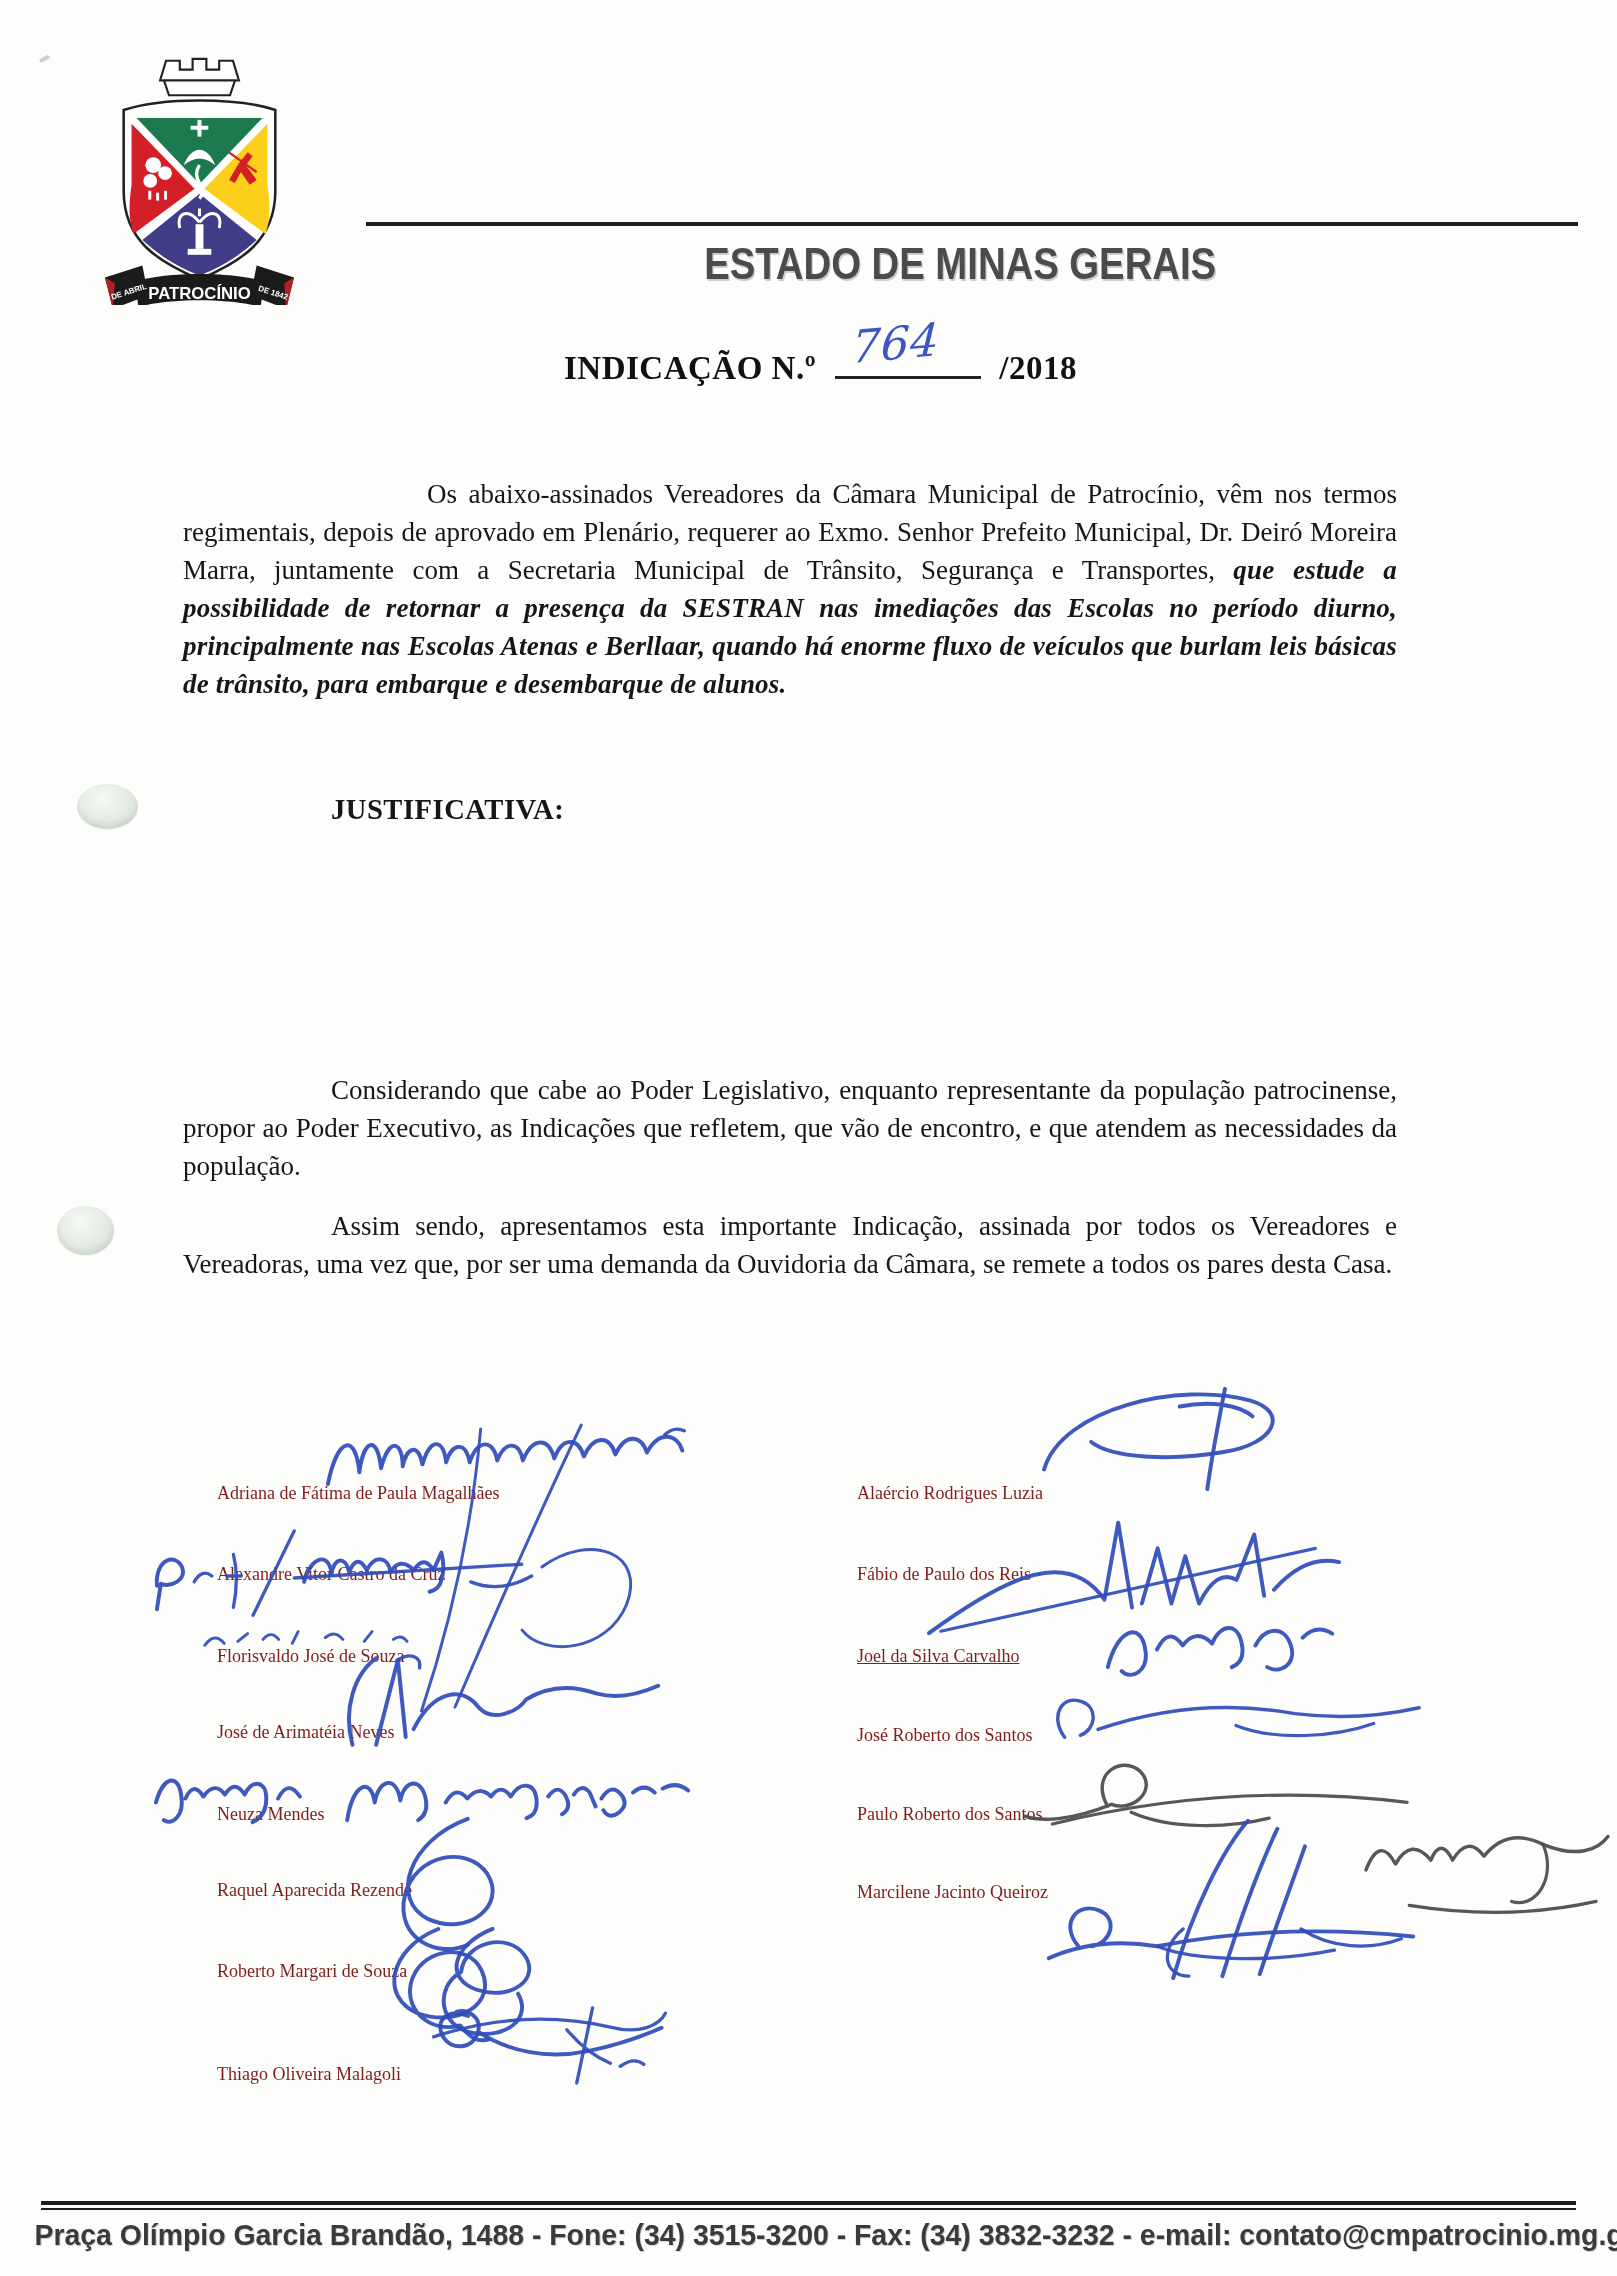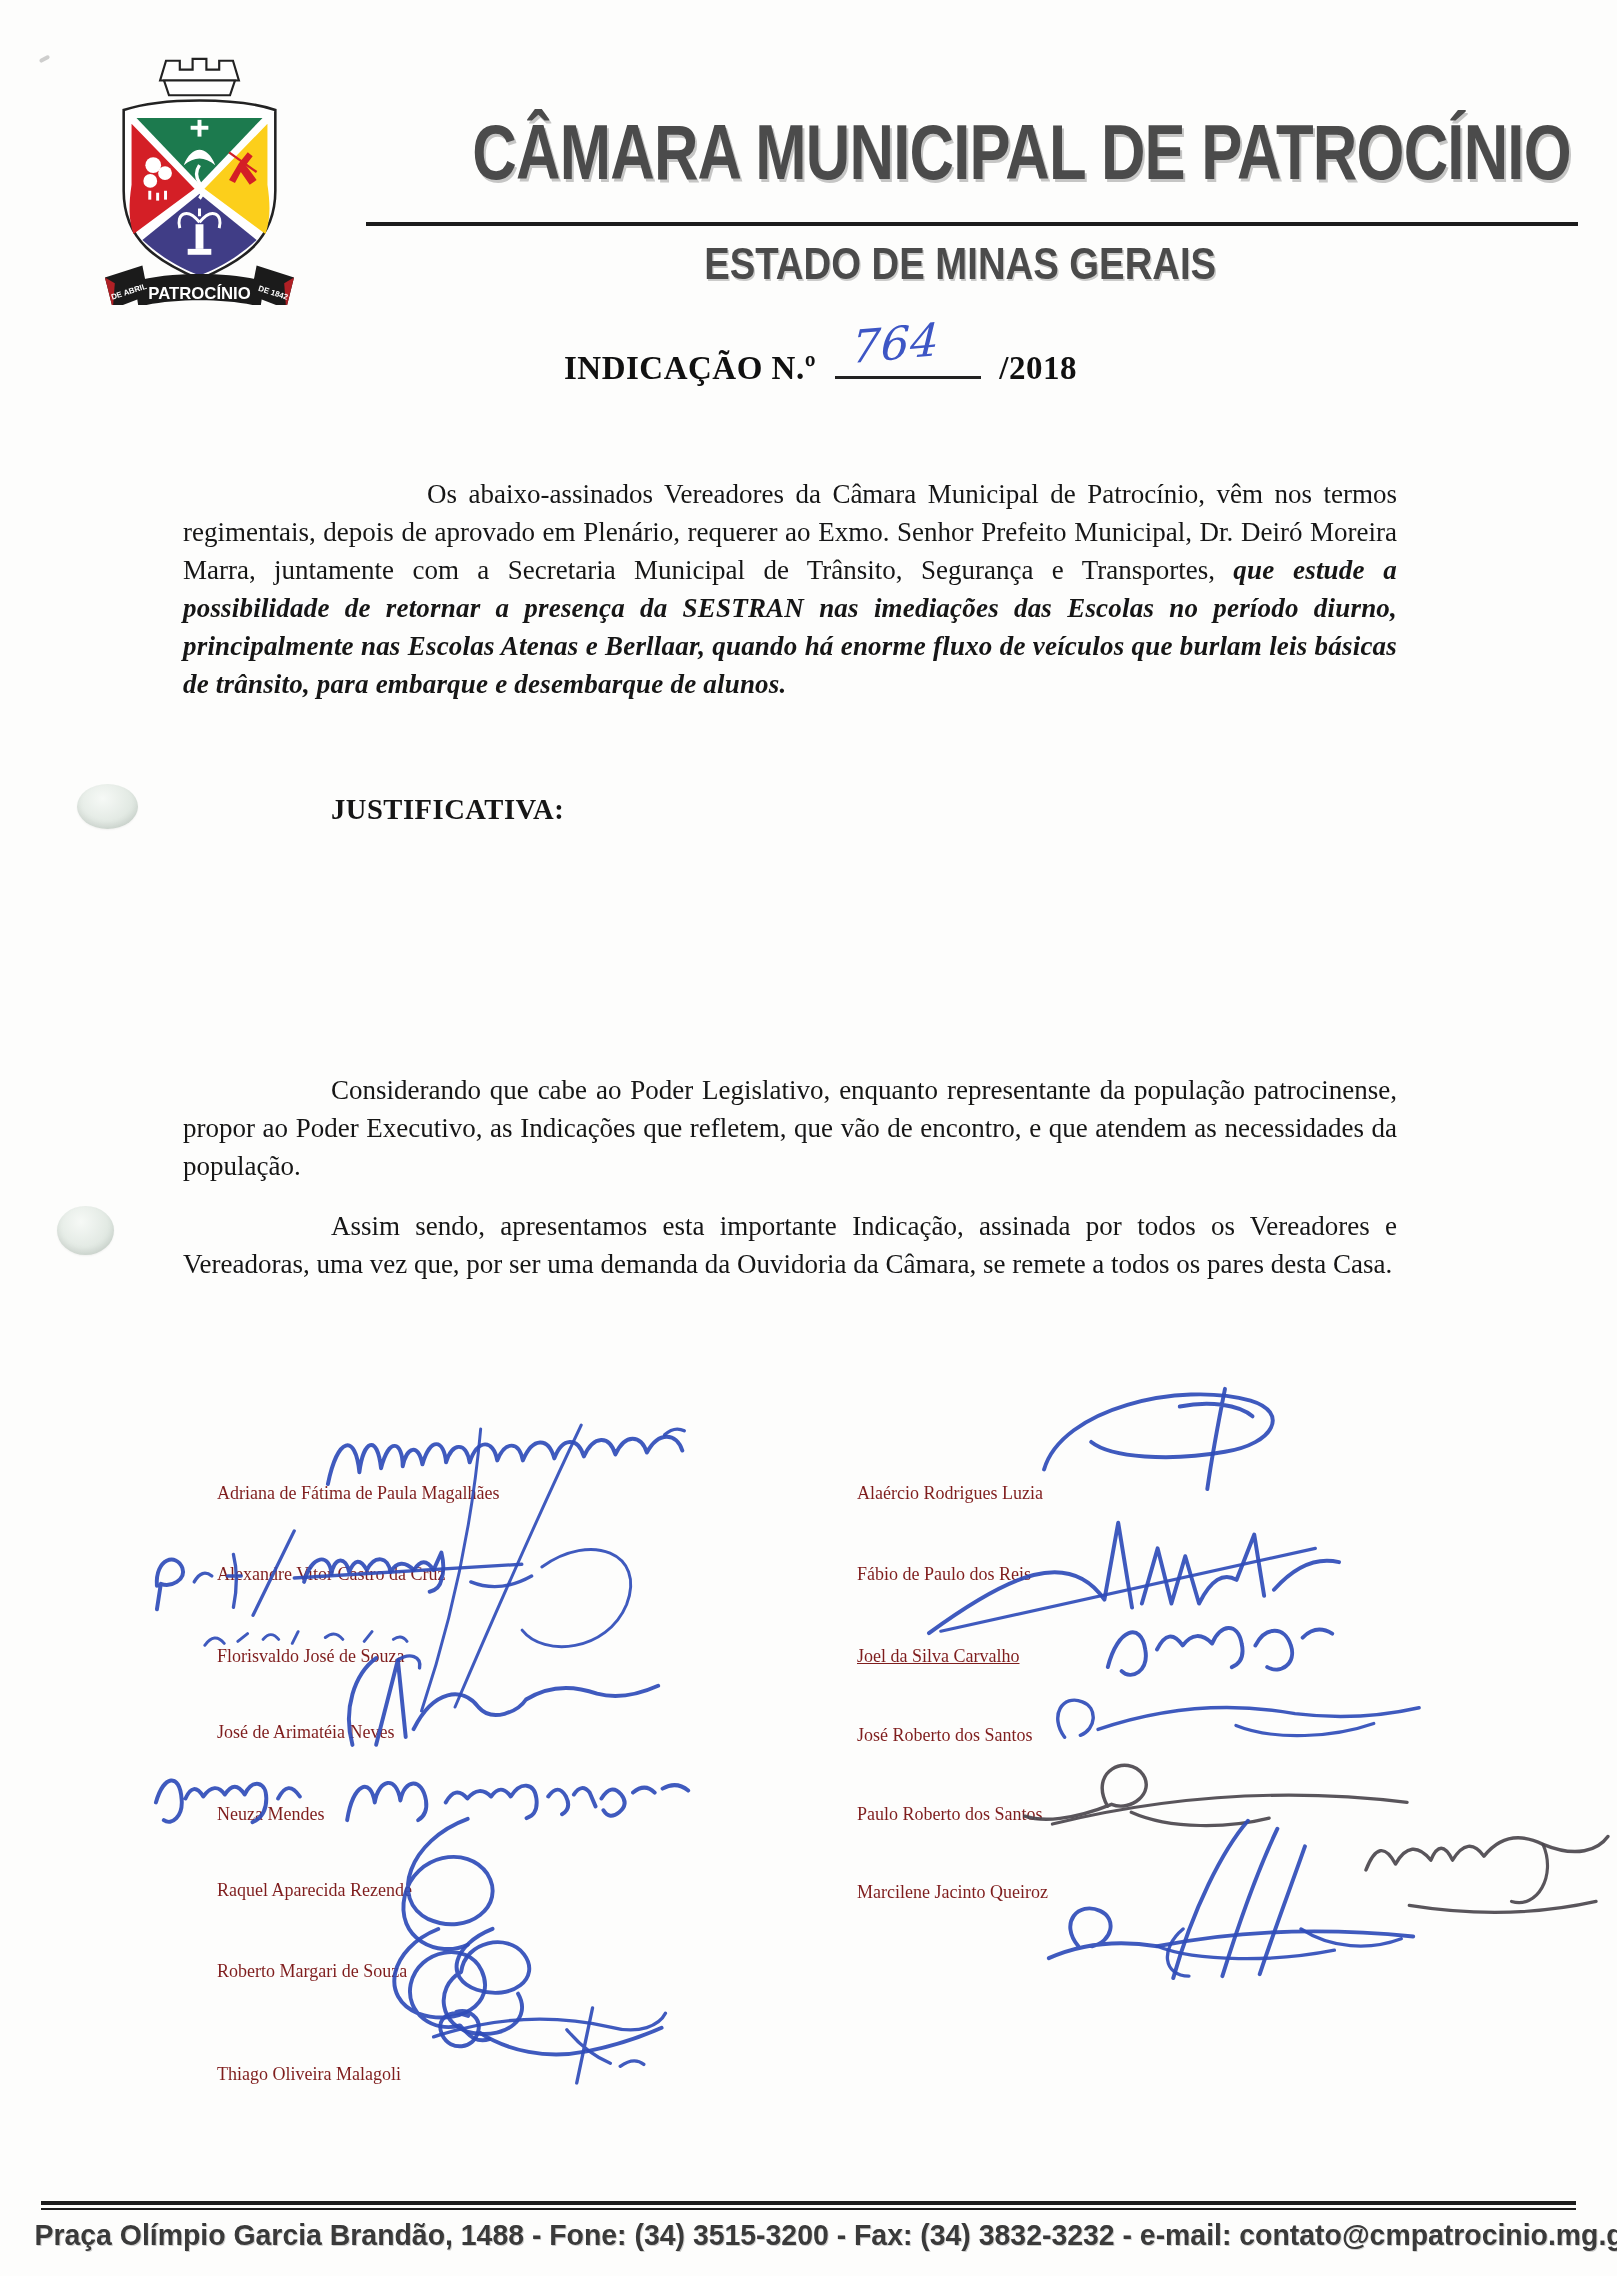--- a/index.html
+++ b/index.html
@@ -132,23 +132,20 @@
         <path class="banner" d="M206 234 L168 222 L162 252 L198 266 Z"></path>
         <path d="M206 234 L196 240 L198 266 Z" fill="#b02025"></path>
         <path class="banner" d="M44 238 C78 228 142 228 176 238 L172 264 C140 255 80 255 48 264 Z"></path>
         <text class="banner-txt" x="110" y="256" font-size="17" text-anchor="middle">PATROCÍNIO</text>
         <text class="banner-txt" x="36" y="252" font-size="8" text-anchor="middle" transform="rotate(-18 36 252)">7 DE ABRIL</text>
         <text class="banner-txt" x="184" y="252" font-size="8" text-anchor="middle" transform="rotate(18 184 252)">DE 1842</text>
       </g>
     </svg>
   </div>
 
-  <div class="org-head">
-    <span class="org-title">CÂMARA MUNICIPAL DE PATROCÍNIO</span>
-  </div>
   <div class="header-rule"></div>
   <div class="org-sub">
     <span class="org-subtitle">ESTADO DE MINAS GERAIS</span>
   </div>
 
   <div class="doc-title">
     <span>INDICAÇÃO N.º</span>
     <span class="number-slot">
       <span class="hand-number">764</span>
     </span>

